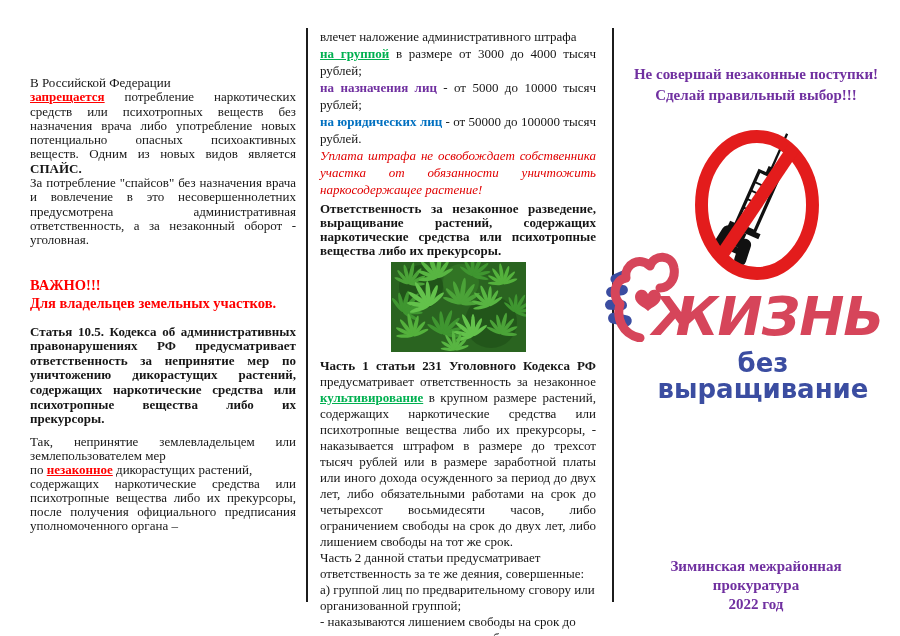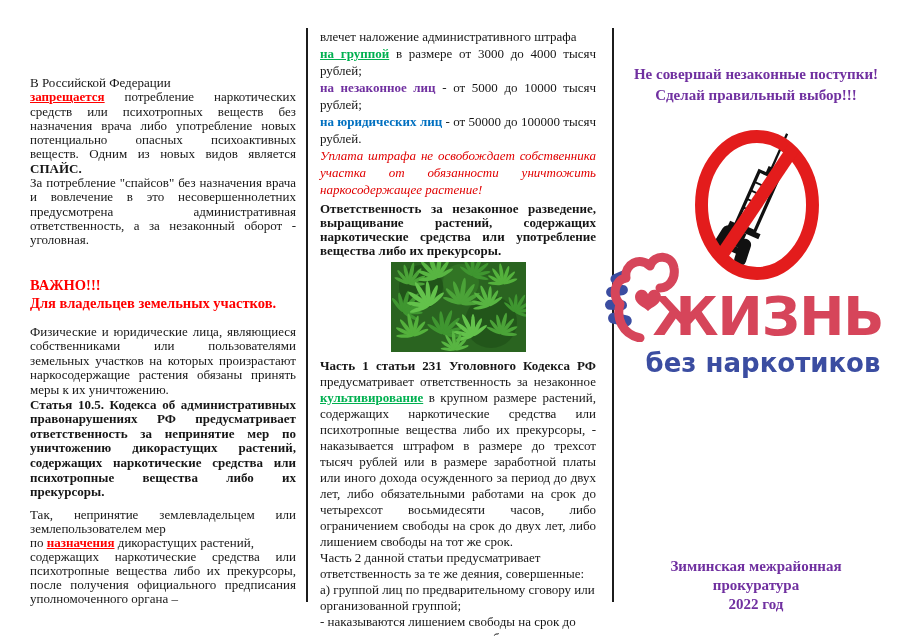--- a/index.html
+++ b/index.html
@@ -22,55 +22,54 @@
   .s-purple-b{color:#7030a0;font-weight:bold;}
   .s-blue-b{color:#0070c0;font-weight:bold;}
   .vrule{position:absolute;width:2px;background:#1c1c1c;}
   .photo-wrap{margin-top:4px;text-align:center;}
   .slogan{position:absolute;left:615px;top:36px;width:282px;text-align:center;
           font-size:15px;font-weight:bold;color:#7030a0;white-space:pre-line;line-height:21px;margin-top:28px;}
   .footer{position:absolute;left:615px;top:557px;width:282px;text-align:center;
           font-size:15px;font-weight:bold;color:#7030a0;white-space:pre-line;line-height:19px;}
   .logo-title{position:absolute;left:640px;top:290px;width:256px;text-align:center;
           font-family:"DejaVu Sans", sans-serif;font-weight:bold;font-size:54px;
-          color:#d6455a;letter-spacing:-1px;line-height:1;}
+          color:#d6455a;letter-spacing:-1px;line-height:1;font-style:italic;}
   .logo-sub{position:absolute;left:630px;top:350px;width:266px;text-align:center;
           font-family:"DejaVu Sans", sans-serif;font-weight:bold;font-size:26px;
           color:#3b4da1;line-height:1;}
   .no-sign{position:absolute;left:683px;top:116px;}
   .thumb{position:absolute;left:604px;top:246px;}
 </style>
 </head>
 <body>
 
 <div id="page">
 
   <div class="vrule" style="left:306px;top:28px;height:574px;"></div>
   <div class="vrule" style="left:612px;top:28px;height:574px;"></div>
 
   <div class="col" style="left:30px;top:36px;width:266px;margin-top:40px;">
     <p class="para p-l1"><span>В Российской Федерации
 </span><span class="s-red-bu">запрещается</span><span> потребление наркотических средств или психотропных веществ без назначения врача либо употребление новых потенциально опасных психоактивных веществ. Одним из новых видов является </span><span class="s-bold">СПАЙС.</span><span>
 За потребление "спайсов" без назначения врача и вовлечение в это несовершеннолетних предусмотрена административная ответственность, а за незаконный оборот - уголовная.</span></p>
     <p class="para p-l2">ВАЖНО!!!
 Для владельцев земельных участков.</p>
-    <p class="para p-l3"><span>Физические и юридические лица, являющиеся собственниками или пользователями земельных участков на которых произрастают наркосодержащие растения обязаны принять меры к их уничтожению.
-</span><span class="s-bold">Статья 10.5. Кодекса об административных правонарушениях РФ предусматривает ответственность за непринятие мер по уничтожению дикорастущих растений, содержащих наркотические средства или психотропные вещества либо их прекурсоры.</span></p>
+    <p class="para p-l3"><span class="s-bold">Статья 10.5. Кодекса об административных правонарушениях РФ предусматривает ответственность за непринятие мер по уничтожению дикорастущих растений, содержащих наркотические средства или психотропные вещества либо их прекурсоры.</span></p>
     <p class="para p-l4"><span>Так, непринятие землевладельцем или землепользователем мер
-по </span><span class="s-red-bu">назначения</span><span> дикорастущих растений,
+по </span><span class="s-red-bu">незаконное</span><span> дикорастущих растений,
 содержащих наркотические средства или психотропные вещества либо их прекурсоры, после получения официального предписания уполномоченного органа –</span></p>
   </div>
 
   <div class="col" style="left:320px;top:28px;width:276px;">
     <p class="para p-m1"><span>влечет наложение административного штрафа
 </span><span class="s-green-bu">на группой</span><span> в размере от 3000 до 4000 тысяч рублей;
-</span><span class="s-purple-b">на незаконное лиц</span><span> - от 5000 до 10000 тысяч рублей;
+</span><span class="s-purple-b">на назначения лиц</span><span> - от 5000 до 10000 тысяч рублей;
 </span><span class="s-blue-b">на юридических лиц</span><span> - от 50000 до 100000 тысяч рублей.</span></p>
     <p class="para p-m2">Уплата штрафа не освобождает собственника участка от обязанности уничтожить наркосодержащее растение!</p>
-    <p class="para p-m3">Ответственность за незаконное разведение, выращивание растений, содержащих наркотические средства или употребление вещества либо их прекурсоры.</p>
+    <p class="para p-m3">Ответственность за незаконное разведение, выращивание растений, содержащих наркотические средства или психотропные вещества либо их прекурсоры.</p>
 
     <div class="photo-wrap">
       <svg width="135" height="90" viewBox="0 0 135 90">
         <defs>
           <g id="lf">
             <g transform="rotate(-78)">
                 <ellipse cx="0" cy="-8" rx="1.7" ry="8"></ellipse>
               </g>
             <g transform="rotate(-52)">
                 <ellipse cx="0" cy="-9" rx="1.8" ry="9"></ellipse>
@@ -150,19 +149,19 @@
       <rect x="6" y="26" width="20" height="10" rx="5" transform="rotate(-24 16 31)"></rect>
       <rect x="2" y="40" width="22" height="10" rx="5" transform="rotate(-10 13 45)"></rect>
       <rect x="1" y="54" width="22" height="10" rx="5" transform="rotate(2 12 59)"></rect>
       <rect x="4" y="68" width="24" height="11" rx="5.5" transform="rotate(12 16 73)"></rect>
     </g>
     <path d="M 36,92 C 18,88 12,72 16,58 C 8,50 10,34 22,32 C 20,18 36,10 46,20 C 50,8 68,8 70,22 C 72,34 64,42 56,42" fill="none" stroke="#d6455a" stroke-width="9" stroke-linecap="round" stroke-linejoin="round"></path>
     <path d="M44,48 c-3,-7 -13,-5 -13,3 c0,7 9,10 13,14 c4,-4 13,-7 13,-14 c0,-8 -10,-10 -13,-3 Z" fill="#d6455a"></path>
   </svg>
 
   <div class="logo-title">ЖИЗНЬ</div>
-  <div class="logo-sub">без наркотиков</div>
+  <div class="logo-sub">без выращивание</div>
 
   <div class="footer">Зиминская межрайонная
 прокуратура
 2022 год</div>
 
 </div>
 
 </body></html>

